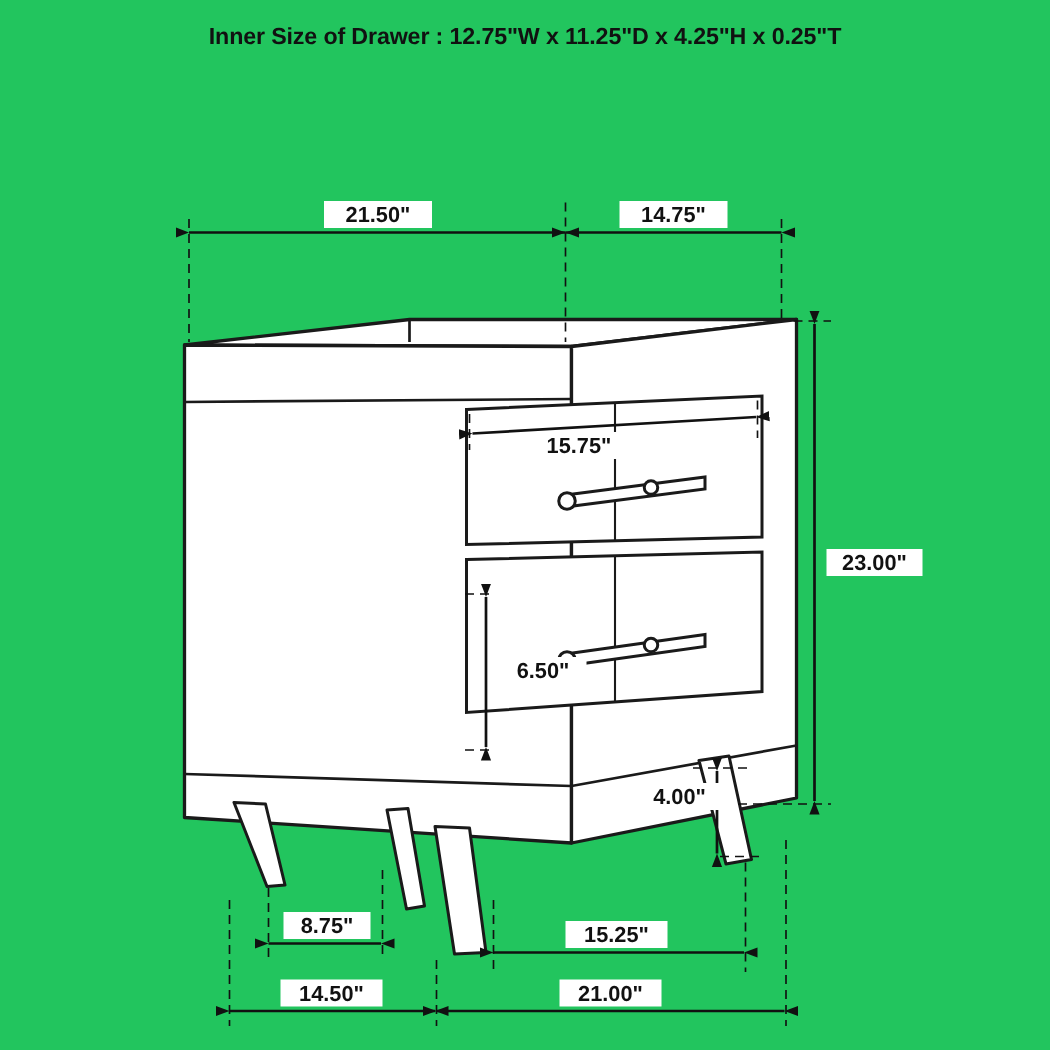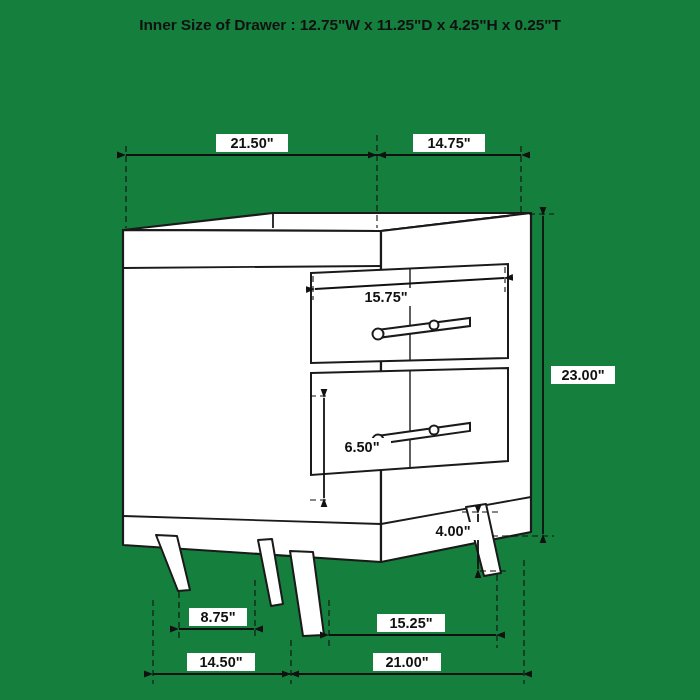--- a/index.html
+++ b/index.html
@@ -4,21 +4,21 @@
 <style>
   html, body {
     margin: 0;
     padding: 0;
     background: #ffffff;
   }
   #page {
     position: relative;
     width: 700px;
     height: 700px;
-    background: #15803d;
+    background: #22c55e;
     font-family: "Liberation Sans", sans-serif;
     overflow: hidden;
   }
   #title {
     position: absolute;
     top: 16px;
     left: 0;
     width: 700px;
     text-align: center;
     font-size: 15.5px;

